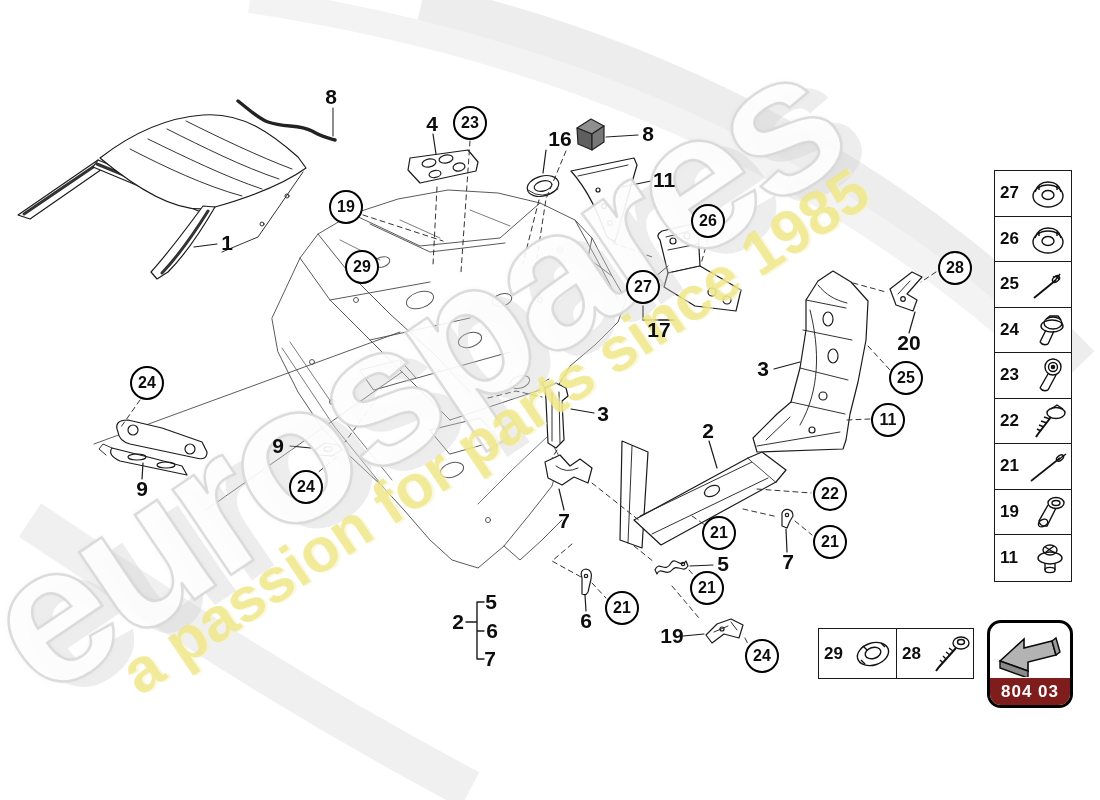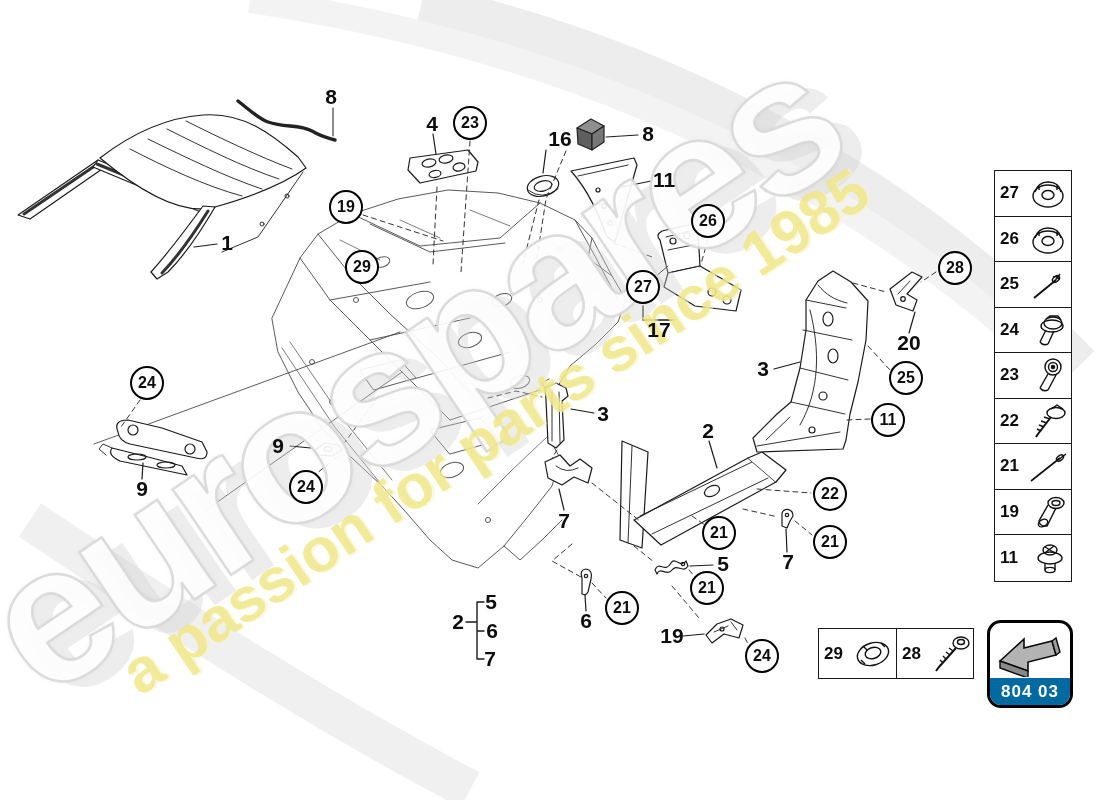--- a/index.html
+++ b/index.html
@@ -34,21 +34,21 @@
   .sb-icon{flex:1;display:flex;justify-content:center;}
   
   .legend{position:absolute;left:818px;top:628px;z-index:3;display:flex;border:1.5px solid #1a1a1a;background:#fff;}
   .lg-cell{width:77px;height:49px;box-sizing:border-box;display:flex;align-items:center;padding-left:5px;}
   .lg-cell + .lg-cell{border-left:1.5px solid #1a1a1a;}
   
   .badge{position:absolute;left:987px;top:620px;z-index:3;width:86px;height:88px;box-sizing:border-box;
     border:3px solid #000;border-radius:14px;background:#fff;overflow:hidden;
     display:flex;flex-direction:column;}
   .badge-art{flex:1;display:flex;align-items:center;justify-content:center;}
-  .badge-band{height:27px;background:#0369a1;color:#fff;display:flex;align-items:center;justify-content:center;
+  .badge-band{height:27px;background:#7f1d1d;color:#fff;display:flex;align-items:center;justify-content:center;
     font-weight:bold;font-size:17px;letter-spacing:1px;}
 </style>
 </head>
 <body>
 
 <div id="stage">
 
   <svg class="layer" style="z-index:0">
     <path d="M420,10 C640,60 880,170 1075,370" fill="none" stroke="#ededed" stroke-width="54"></path>
     <path d="M250,0 C520,40 790,140 1010,330" fill="none" stroke="#f3f3f3" stroke-width="26"></path>

